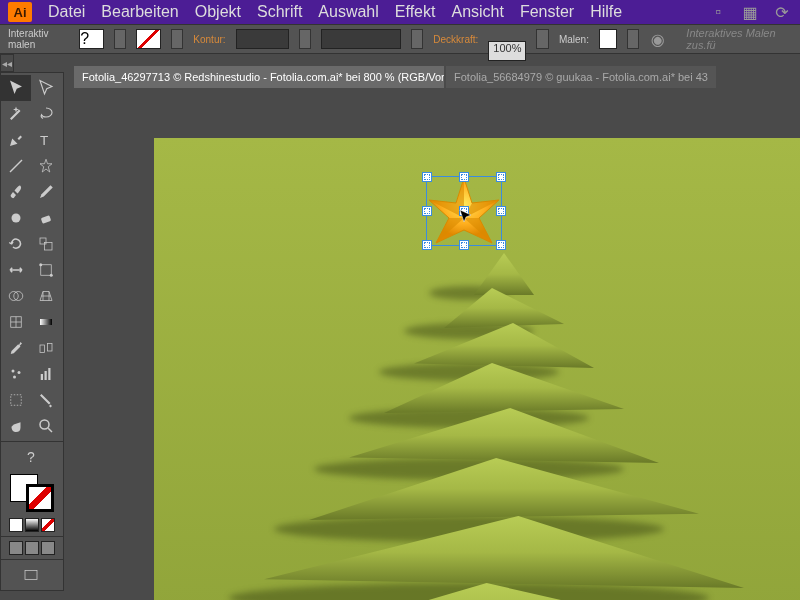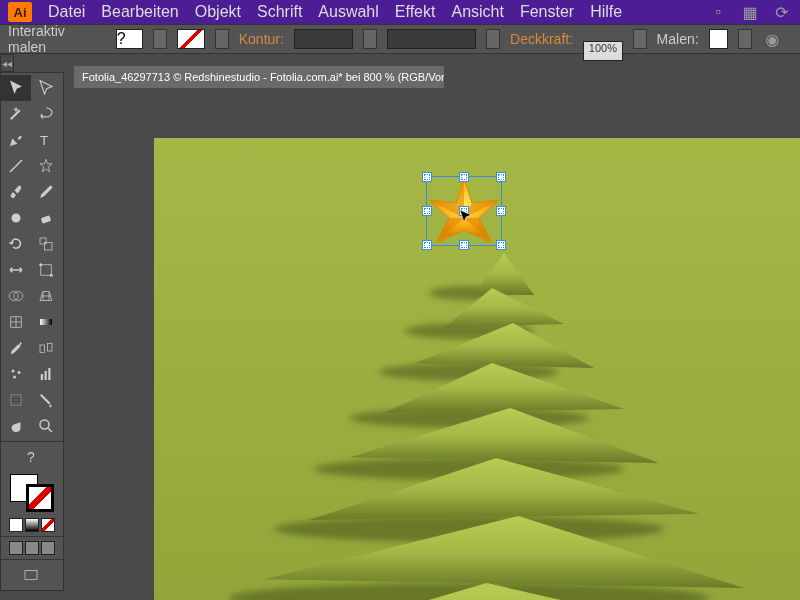--- a/index.html
+++ b/index.html
@@ -5,21 +5,21 @@
 * { margin: 0; padding: 0; box-sizing: border-box; font-family: Arial, sans-serif; }
 body { background: #4a4a4a; width: 800px; height: 600px; overflow: hidden; position: relative; }
 
 .menubar { background: #4c1d95; height: 24px; display: flex; align-items: center; padding: 0 8px; gap: 16px; }
 .app-icon { background: #ff7b00; color: #3a1a00; width: 24px; height: 20px; display: flex; align-items: center; justify-content: center; font-weight: bold; font-size: 13px; border-radius: 2px; }
 .menu-item { color: #ddd; font-size: 16px; cursor: pointer; }
 .menu-right { margin-left: auto; display: flex; gap: 12px; align-items: center; }
 .menu-icon { width: 20px; height: 16px; display: flex; align-items: center; justify-content: center; color: #999; }
 
 .optionsbar { background: #535353; height: 30px; display: flex; align-items: center; padding: 0 8px; gap: 10px; border-top: 1px solid #333; border-bottom: 1px solid #333; }
-.opt-label { color: #ccc; font-size: 14px; }
+.opt-label { color: #ccc; font-size: 10px; }
 .opt-label.orange { color: #d88a3a; text-align: center; }
 .opt-swatch { width: 28px; height: 20px; border: 1px solid #222; background: #fff; position: relative; }
 .opt-swatch.stroke { background: linear-gradient(135deg, #fff 0%, #fff 45%, #d00 45%, #d00 55%, #fff 55%, #fff 100%); }
 .opt-dropdown { width: 14px; height: 20px; background: #666; border: 1px solid #333; }
 .opt-field { background: #3a3a3a; border: 1px solid #222; height: 20px; color: #ccc; font-size: 11px; padding: 0 4px; }
 .opt-field.w60 { width: 60px; }
 .opt-field.w90 { width: 90px; }
 .opt-field.w40 { width: 40px; text-align: center; background: #ddd; color: #333; margin-top: 24px; }
 .disabled-text { color: #888; font-size: 11px; font-style: italic; }
 
@@ -86,20 +86,21 @@
   <div class="opt-field w90"></div>
   <div class="opt-dropdown"></div>
   <span class="opt-label orange">Deckkraft:</span>
   <div class="opt-field w40">100%</div>
   <div class="opt-dropdown"></div>
   <span class="opt-label">Malen:</span>
   <div class="opt-swatch" style="width:20px"></div>
   <div class="opt-dropdown"></div>
   <span class="menu-icon">◉</span>
   <div style="flex:1"></div>
+  <span class="disabled-text">Interaktives Malen zus.fü</span>
 </div>
 
 <div class="left-panel-strip">◂◂</div>
 
 <div class="toolbar">
   <div class="tool-btn active">
       <svg viewBox="0 0 24 24">
         <path fill="currentColor" d="M4 2l6 18 3-7 7-3z"></path>
       </svg>
     </div>
@@ -278,20 +279,23 @@
       <svg viewBox="0 0 24 24" width="16">
         <rect x="4" y="6" width="16" height="12" fill="none" stroke="currentColor"></rect>
       </svg>
     </div>
 </div>
 
 <div class="tabs-bar">
   <div class="tab">
     <span>Fotolia_46297713 © Redshinestudio - Fotolia.com.ai* bei 800 % (RGB/Vorschau)</span>
 
+  </div>
+  <div class="tab inactive">
+    <span>Fotolia_56684979 © guukaa - Fotolia.com.ai* bei 43</span>
   </div>
 </div>
 
 <div class="canvas-area">
   <div class="artboard">
 
     <div class="tree-shadow" style="left:275px;top:148px;width:80px;height:14px;border-radius:50%"></div>
     <div class="tree-layer" style="top:115px;width:60px;height:42px;clip-path:polygon(50% 0,100% 100%,0 100%)"></div>
 
     <div class="tree-shadow" style="left:250px;top:185px;width:130px;height:16px;border-radius:50%"></div>

